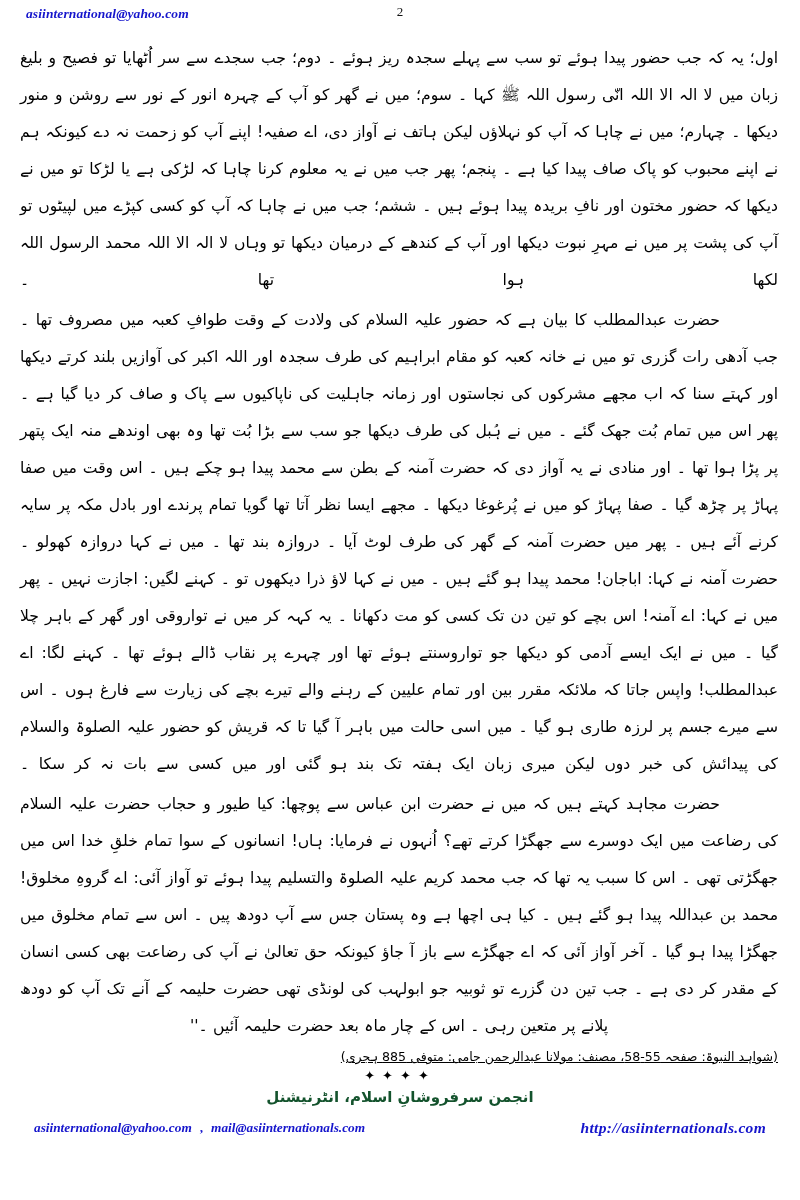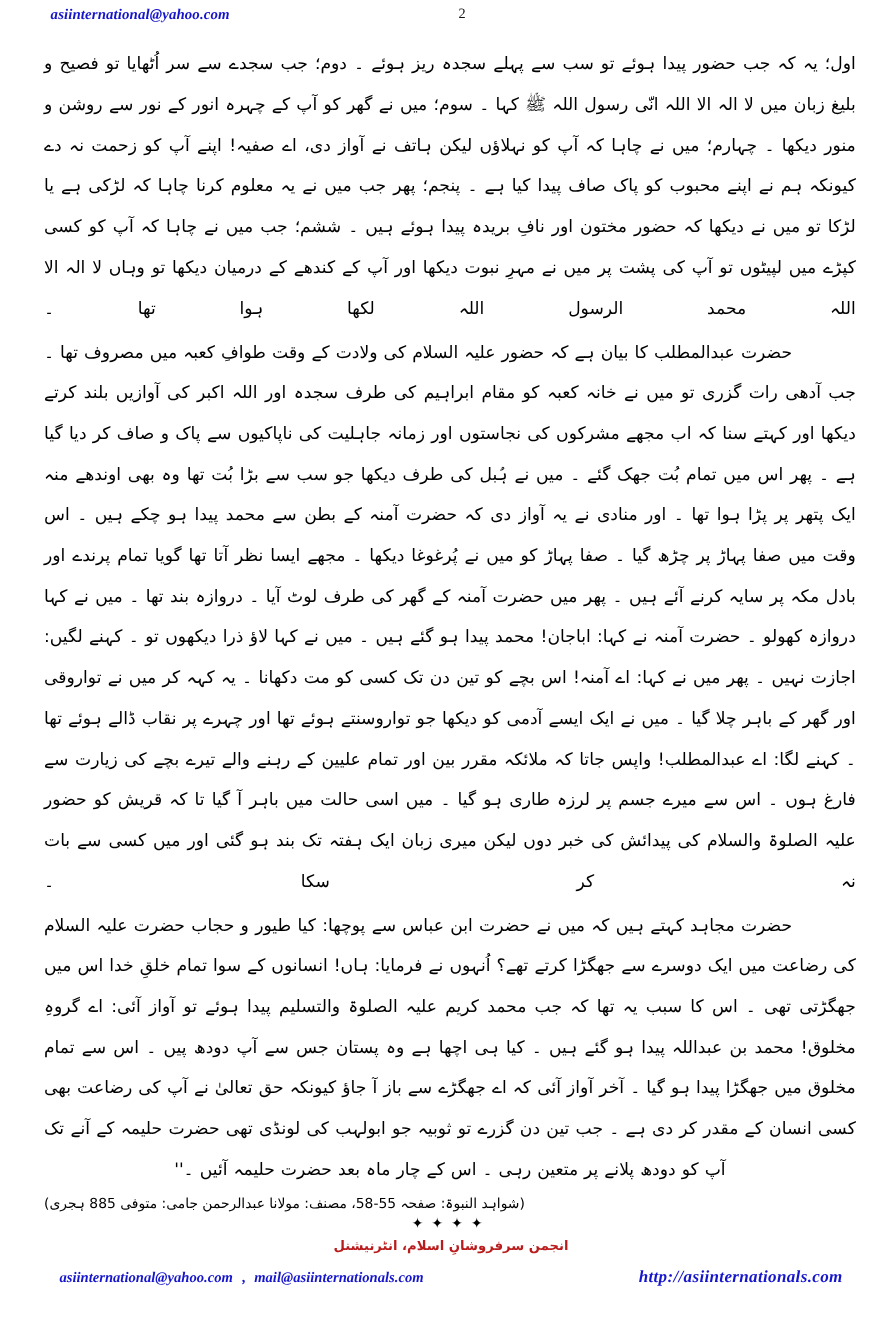--- a/index.html
+++ b/index.html
@@ -13,21 +13,20 @@
     overflow: hidden;
     font-family: "Liberation Serif", "DejaVu Serif", serif;
     color: #000000;
   }
   .page {
     position: relative;
     width: 800px;
     height: 1200px;
     background: #ffffff;
     box-sizing: border-box;
-    padding-left: 20px;
   }
 
   
   .header {
     position: relative;
     height: 34px;
     padding: 4px 26px 0 26px;
     box-sizing: border-box;
   }
   .header-email {
@@ -83,50 +82,51 @@
     text-align-last: justify;
     padding-right: 160px;
   }
   .last-line {
     text-align-last: center;
   }
 
   
   .citation {
     direction: rtl;
-    text-align: left;
+    text-align: right;
     font-family: "DejaVu Sans", "Liberation Sans", sans-serif;
     font-size: 12.6px;
     line-height: 18px;
     margin: 2px 22px 0 20px;
     color: #000000;
+    text-decoration: underline;
   }
 
   
   .ornaments {
     text-align: center;
     margin-top: 1px;
     height: 18px;
     line-height: 18px;
     font-size: 13px;
     letter-spacing: 7px;
     color: #000000;
     font-family: "DejaVu Sans", sans-serif;
   }
 
   
   .org-name {
     direction: rtl;
     text-align: center;
     font-family: "DejaVu Sans", "Liberation Sans", sans-serif;
     font-weight: bold;
-    font-size: 12px;
+    font-size: 15px;
     letter-spacing: 0.2px;
     margin-top: 3px;
-    color: #b91c1c;
+    color: #14532d;
   }
 
   
   .footer {
     position: relative;
     margin-top: 14px;
     padding: 0 26px;
     box-sizing: border-box;
     height: 26px;
   }

